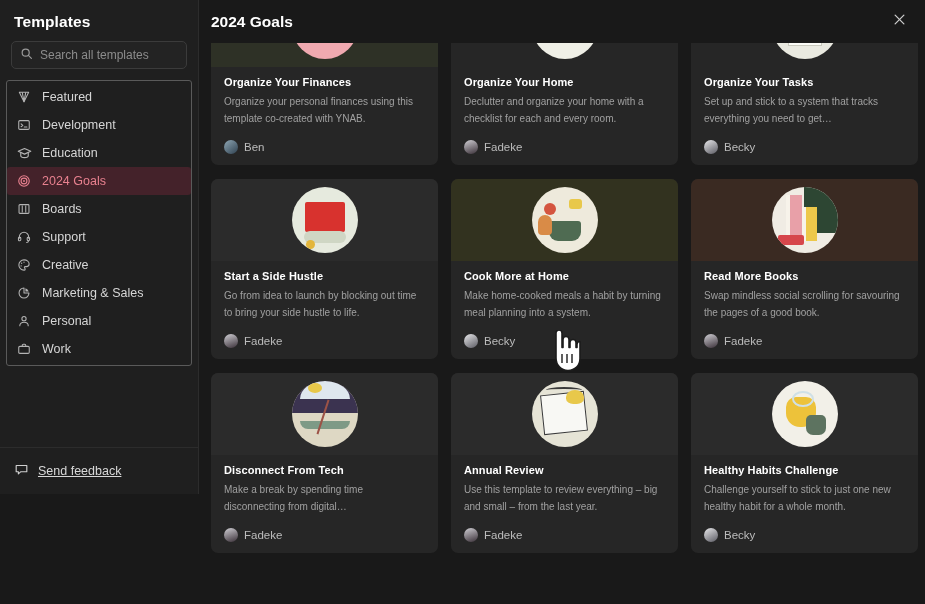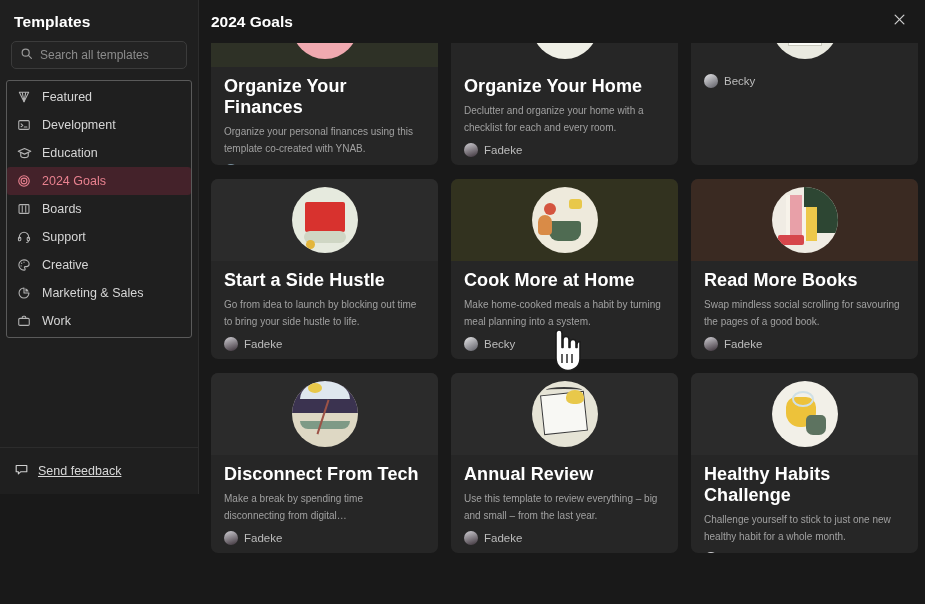--- a/index.html
+++ b/index.html
@@ -166,21 +166,21 @@
     display: flex;
     align-items: center;
     justify-content: center;
   }
   .card-body {
     padding: 9px 13px 0 13px;
     flex: 1 1 auto;
   }
   .card-title {
     color: #ffffff;
-    font-size: 18px;
+    font-size: 11px;
     font-weight: bold;
     margin-bottom: 5px;
     letter-spacing: .1px;
   }
   .card-desc {
     color: #a0a0a0;
     font-size: 10px;
     line-height: 17px;
     max-height: 34px;
     overflow: hidden;
@@ -310,20 +310,29 @@
       <div class="nav-item">
         <span class="ico">
           <svg width="14" height="14" viewBox="0 0 24 24" fill="none" stroke="currentColor" stroke-width="1.8" stroke-linejoin="round">
             <path d="M12 3.5a8.5 8.5 0 1 0 8.5 8.5H12z"></path>
               <path d="M14.5 3.9A8.5 8.5 0 0 1 20.1 9.5h-5.6z" fill="currentColor" stroke="none"></path>
           </svg>
         </span>
         <span>Marketing &amp; Sales</span>
       </div>
 
+      <div class="nav-item">
+        <span class="ico">
+          <svg width="14" height="14" viewBox="0 0 24 24" fill="none" stroke="currentColor" stroke-width="1.8" stroke-linecap="round">
+            <circle cx="12" cy="8" r="3.6"></circle>
+              <path d="M4.8 20c0-3.6 3.2-5.8 7.2-5.8s7.2 2.2 7.2 5.8"></path>
+          </svg>
+        </span>
+        <span>Personal</span>
+      </div>
 
 
       <div class="nav-item">
         <span class="ico">
           <svg width="14" height="14" viewBox="0 0 24 24" fill="none" stroke="currentColor" stroke-width="1.8" stroke-linejoin="round">
             <rect x="3" y="7.5" width="18" height="12" rx="2"></rect>
               <path d="M9 7.5V6a2 2 0 0 1 2-2h2a2 2 0 0 1 2 2v1.5"></path>
           </svg>
         </span>
         <span>Work</span>
@@ -388,20 +397,24 @@
             <span>Fadeke</span>
           </div>
         </div>
 
         <div class="card">
           <div class="card-thumb" style="background:#262626">
             <div class="thumb-circle" style="background:#e9e9e0">
               <div style="width:34px;height:40px;background:#fbfbf6;border:1px solid #c9c9bd;"></div>
             </div>
           </div>
+          <div class="card-body">
+            <div class="card-title">Organize Your Tasks</div>
+            <div class="card-desc">Set up and stick to a system that tracks everything you need to get…</div>
+          </div>
           <div class="card-author">
             <span class="avatar" style="background:linear-gradient(150deg,#e8e8ea,#5a5a62)"></span>
             <span>Becky</span>
           </div>
         </div>
 
         <div class="card">
           <div class="card-thumb" style="background:#2b2b2b">
             <div class="thumb-circle" style="background:#e6eade">
               <div style="width:40px;height:30px;background:#d8322e;border-radius:2px;position:relative;top:-3px;"></div>

